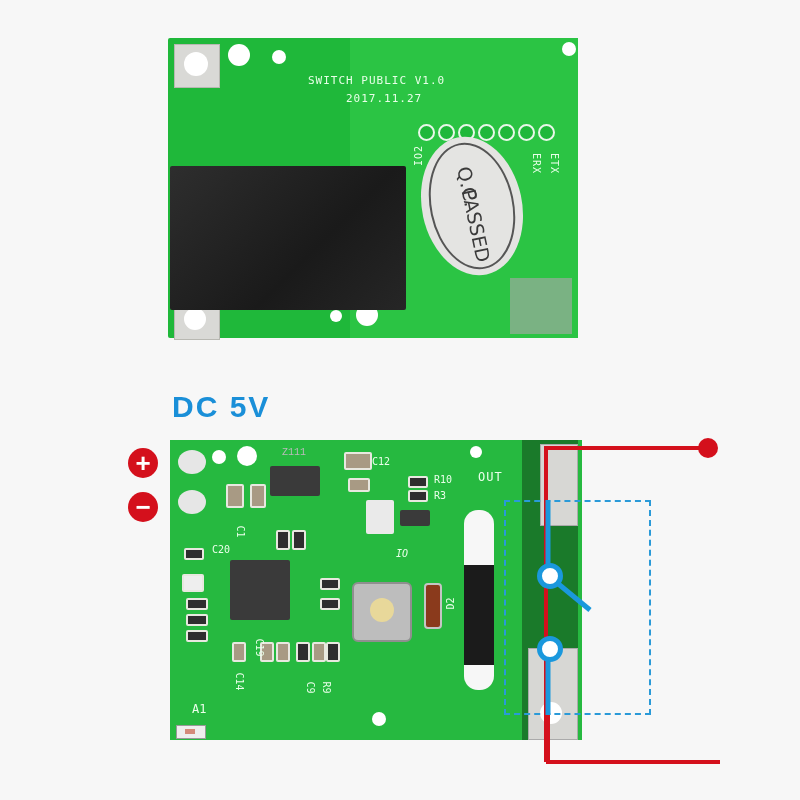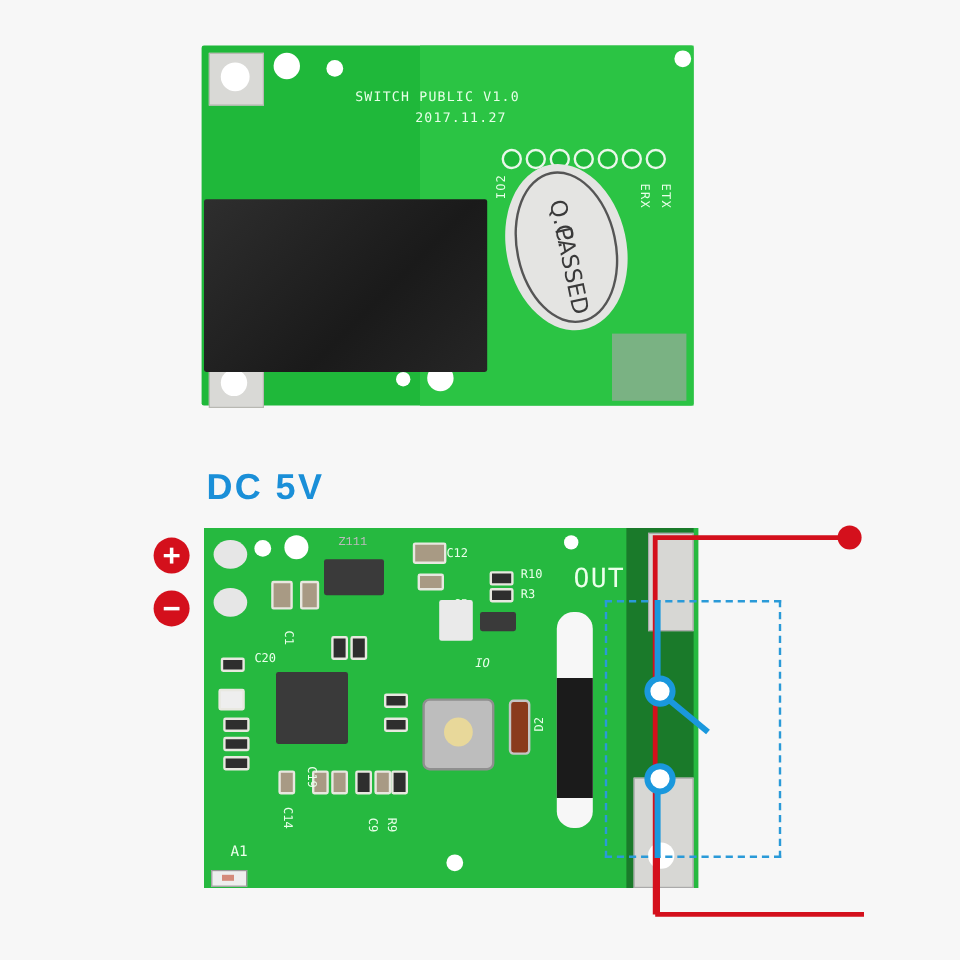--- a/index.html
+++ b/index.html
@@ -49,21 +49,21 @@
   <div class="hole" style="left:60px;top:6px;width:22px;height:22px;"></div>
   <div class="hole" style="left:104px;top:12px;width:14px;height:14px;"></div>
   <div class="pad" style="left:6px;top:264px;width:44px;height:36px;"></div>
   <div class="hole" style="left:16px;top:270px;width:22px;height:22px;"></div>
   <div class="hole" style="left:162px;top:272px;width:12px;height:12px;"></div>
   <div class="hole" style="left:188px;top:266px;width:22px;height:22px;"></div>
   <div class="hole" style="left:394px;top:4px;width:14px;height:14px;"></div>
 
   <div class="relay" style="left:2px;top:128px;width:236px;height:144px;"></div>
 
-  <div class="pcb-text" style="left:128px;top:36px;text-align:right;">SWITCH PUBLIC V1.0</div>
+  <div class="pcb-text" style="left:140px;top:36px;text-align:right;">SWITCH PUBLIC V1.0</div>
   <div class="pcb-text" style="left:178px;top:54px;">2017.11.27</div>
 
   <div class="pinhole" style="left:250px;top:86px;"></div>
   <div class="pinhole" style="left:270px;top:86px;"></div>
   <div class="pinhole" style="left:290px;top:86px;"></div>
   <div class="pinhole" style="left:310px;top:86px;"></div>
   <div class="pinhole" style="left:330px;top:86px;"></div>
   <div class="pinhole" style="left:350px;top:86px;"></div>
   <div class="pinhole" style="left:370px;top:86px;"></div>
 
@@ -105,21 +105,21 @@
 <div class="smd dark" style="left:408px;top:476px;width:16px;height:8px;"></div>
 <div class="label-sm" style="left:434px;top:474px;">R10</div>
 <div class="smd dark" style="left:408px;top:490px;width:16px;height:8px;"></div>
 <div class="label-sm" style="left:434px;top:490px;">R3</div>
 
 <div class="abs" style="left:366px;top:500px;width:28px;height:34px;background:#eaeaea;border-radius:2px;"></div>
 <div class="chip" style="left:400px;top:510px;width:30px;height:16px;"></div>
 
 <div class="label-sm" style="left:396px;top:548px;font-style:italic;">IO</div>
 
-<div class="abs" style="left:478px;top:470px;color:#eaffea;font-size:22px;font-family:'DejaVu Sans Mono',monospace;letter-spacing:1px;">OUT</div>
+<div class="abs" style="left:478px;top:470px;color:#eaffea;font-size:12px;font-family:'DejaVu Sans Mono',monospace;letter-spacing:1px;">OUT</div>
 <div class="hole" style="left:470px;top:446px;width:12px;height:12px;"></div>
 
 <div class="chip" style="left:230px;top:560px;width:60px;height:60px;"></div>
 <div class="smd" style="left:182px;top:574px;width:18px;height:14px;background:#eee;"></div>
 <div class="smd dark" style="left:184px;top:548px;width:16px;height:8px;"></div>
 <div class="label-sm" style="left:212px;top:544px;">C20</div>
 <div class="label-sm" style="left:234px;top:526px;transform:rotate(90deg);">C1</div>
 <div class="smd dark" style="left:276px;top:530px;width:10px;height:16px;"></div>
 <div class="smd dark" style="left:292px;top:530px;width:10px;height:16px;"></div>
 <div class="smd dark" style="left:186px;top:598px;width:18px;height:8px;"></div>

